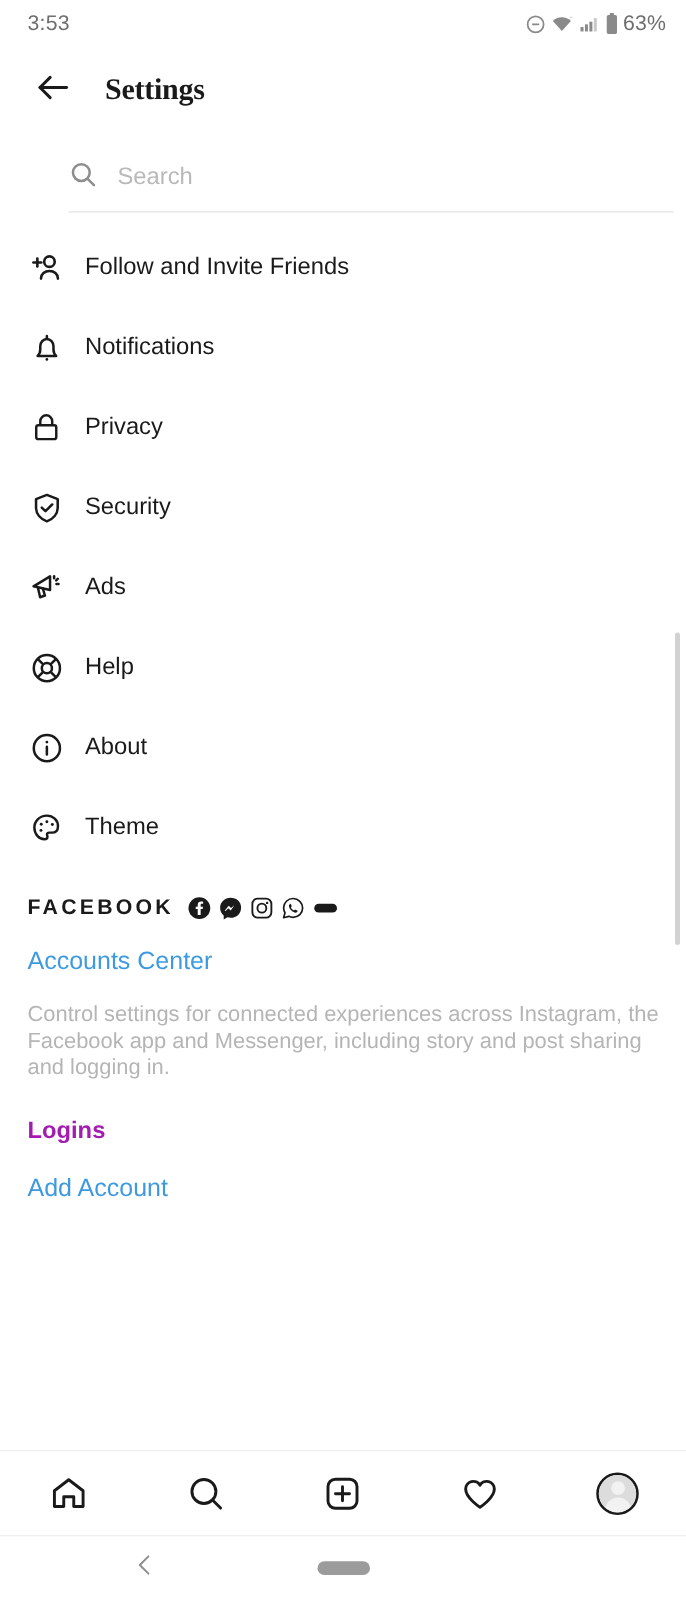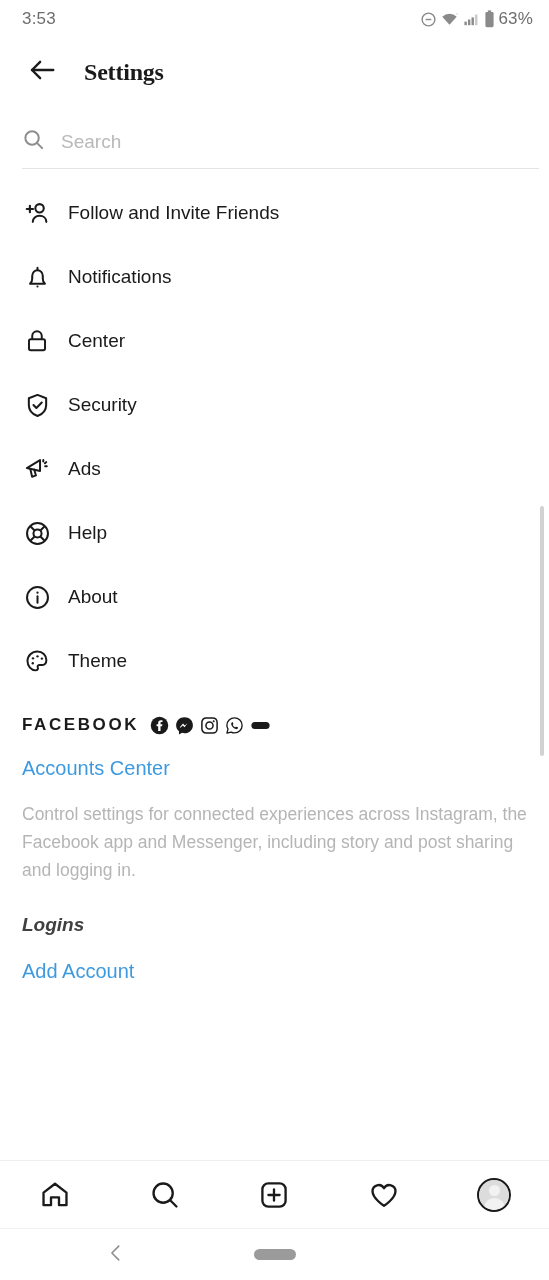--- a/index.html
+++ b/index.html
@@ -50,21 +50,21 @@
   }
 
   
   .content {
     flex: 1 1 auto;
     position: relative;
     overflow: hidden;
   }
 
   
-  .search-wrap { padding: 22px 10px 0 22px; }
+  .search-wrap { padding: 22px 10px 0 22px; margin-left: 33px; }
   .search-row {
     display: flex; align-items: center;
     border-bottom: 1px solid #e4e4e4;
     padding-bottom: 13px; gap: 16px;
   }
   .search-input {
     border: none; outline: none; background: transparent;
     font-family: "Liberation Sans", sans-serif;
     font-size: 19px; color: #262626; width: 100%;
     padding: 0;
@@ -101,27 +101,27 @@
   .fb-icons svg { display: block; }
   .accounts-center {
     margin-top: 22px;
     font-size: 20px;
     color: #3e9ae0;
     cursor: pointer;
   }
   .fb-desc {
     margin-top: 20px;
     font-size: 17.5px;
-    line-height: 28px;
+    line-height: 21px;
     color: #b5b5b5;
     max-width: 515px;
   }
   .logins-head {
     margin-top: 30px;
-    font-size: 19px; font-weight: bold; color: #404040; font-style: italic;
+    font-size: 19px; font-weight: bold; color: #a21caf;
   }
   .add-account {
     margin-top: 24px;
     font-size: 20px; color: #3e9ae0;
     cursor: pointer;
   }
 
   
   .scrollbar-track {
     position: absolute;
@@ -286,21 +286,21 @@
         <span class="menu-label">Notifications</span>
       </div>
 
       <div class="menu-item">
         <span class="menu-icon">
           <svg width="26" height="26" viewBox="0 0 24 24" fill="none" stroke="#1a1a1a" stroke-width="1.8" stroke-linejoin="round">
             <rect x="4.6" y="10.4" width="14.8" height="10.2" rx="1.6"></rect>
             <path d="M7.6 10.4V7.4a4.4 4.4 0 0 1 8.8 0v3"></path>
           </svg>
         </span>
-        <span class="menu-label">Center</span>
+        <span class="menu-label">Privacy</span>
       </div>
 
       <div class="menu-item">
         <span class="menu-icon">
           <svg width="27" height="27" viewBox="0 0 24 24" fill="none" stroke="#1a1a1a" stroke-width="1.8" stroke-linejoin="round" stroke-linecap="round">
             <path d="M12 2.6 4.3 5.6v6c0 4.6 3.2 8.2 7.7 9.8 4.5-1.6 7.7-5.2 7.7-9.8v-6z"></path>
             <polyline points="8.4,11.6 11,14.2 15.8,9.4"></polyline>
           </svg>
         </span>
         <span class="menu-label">Security</span>

